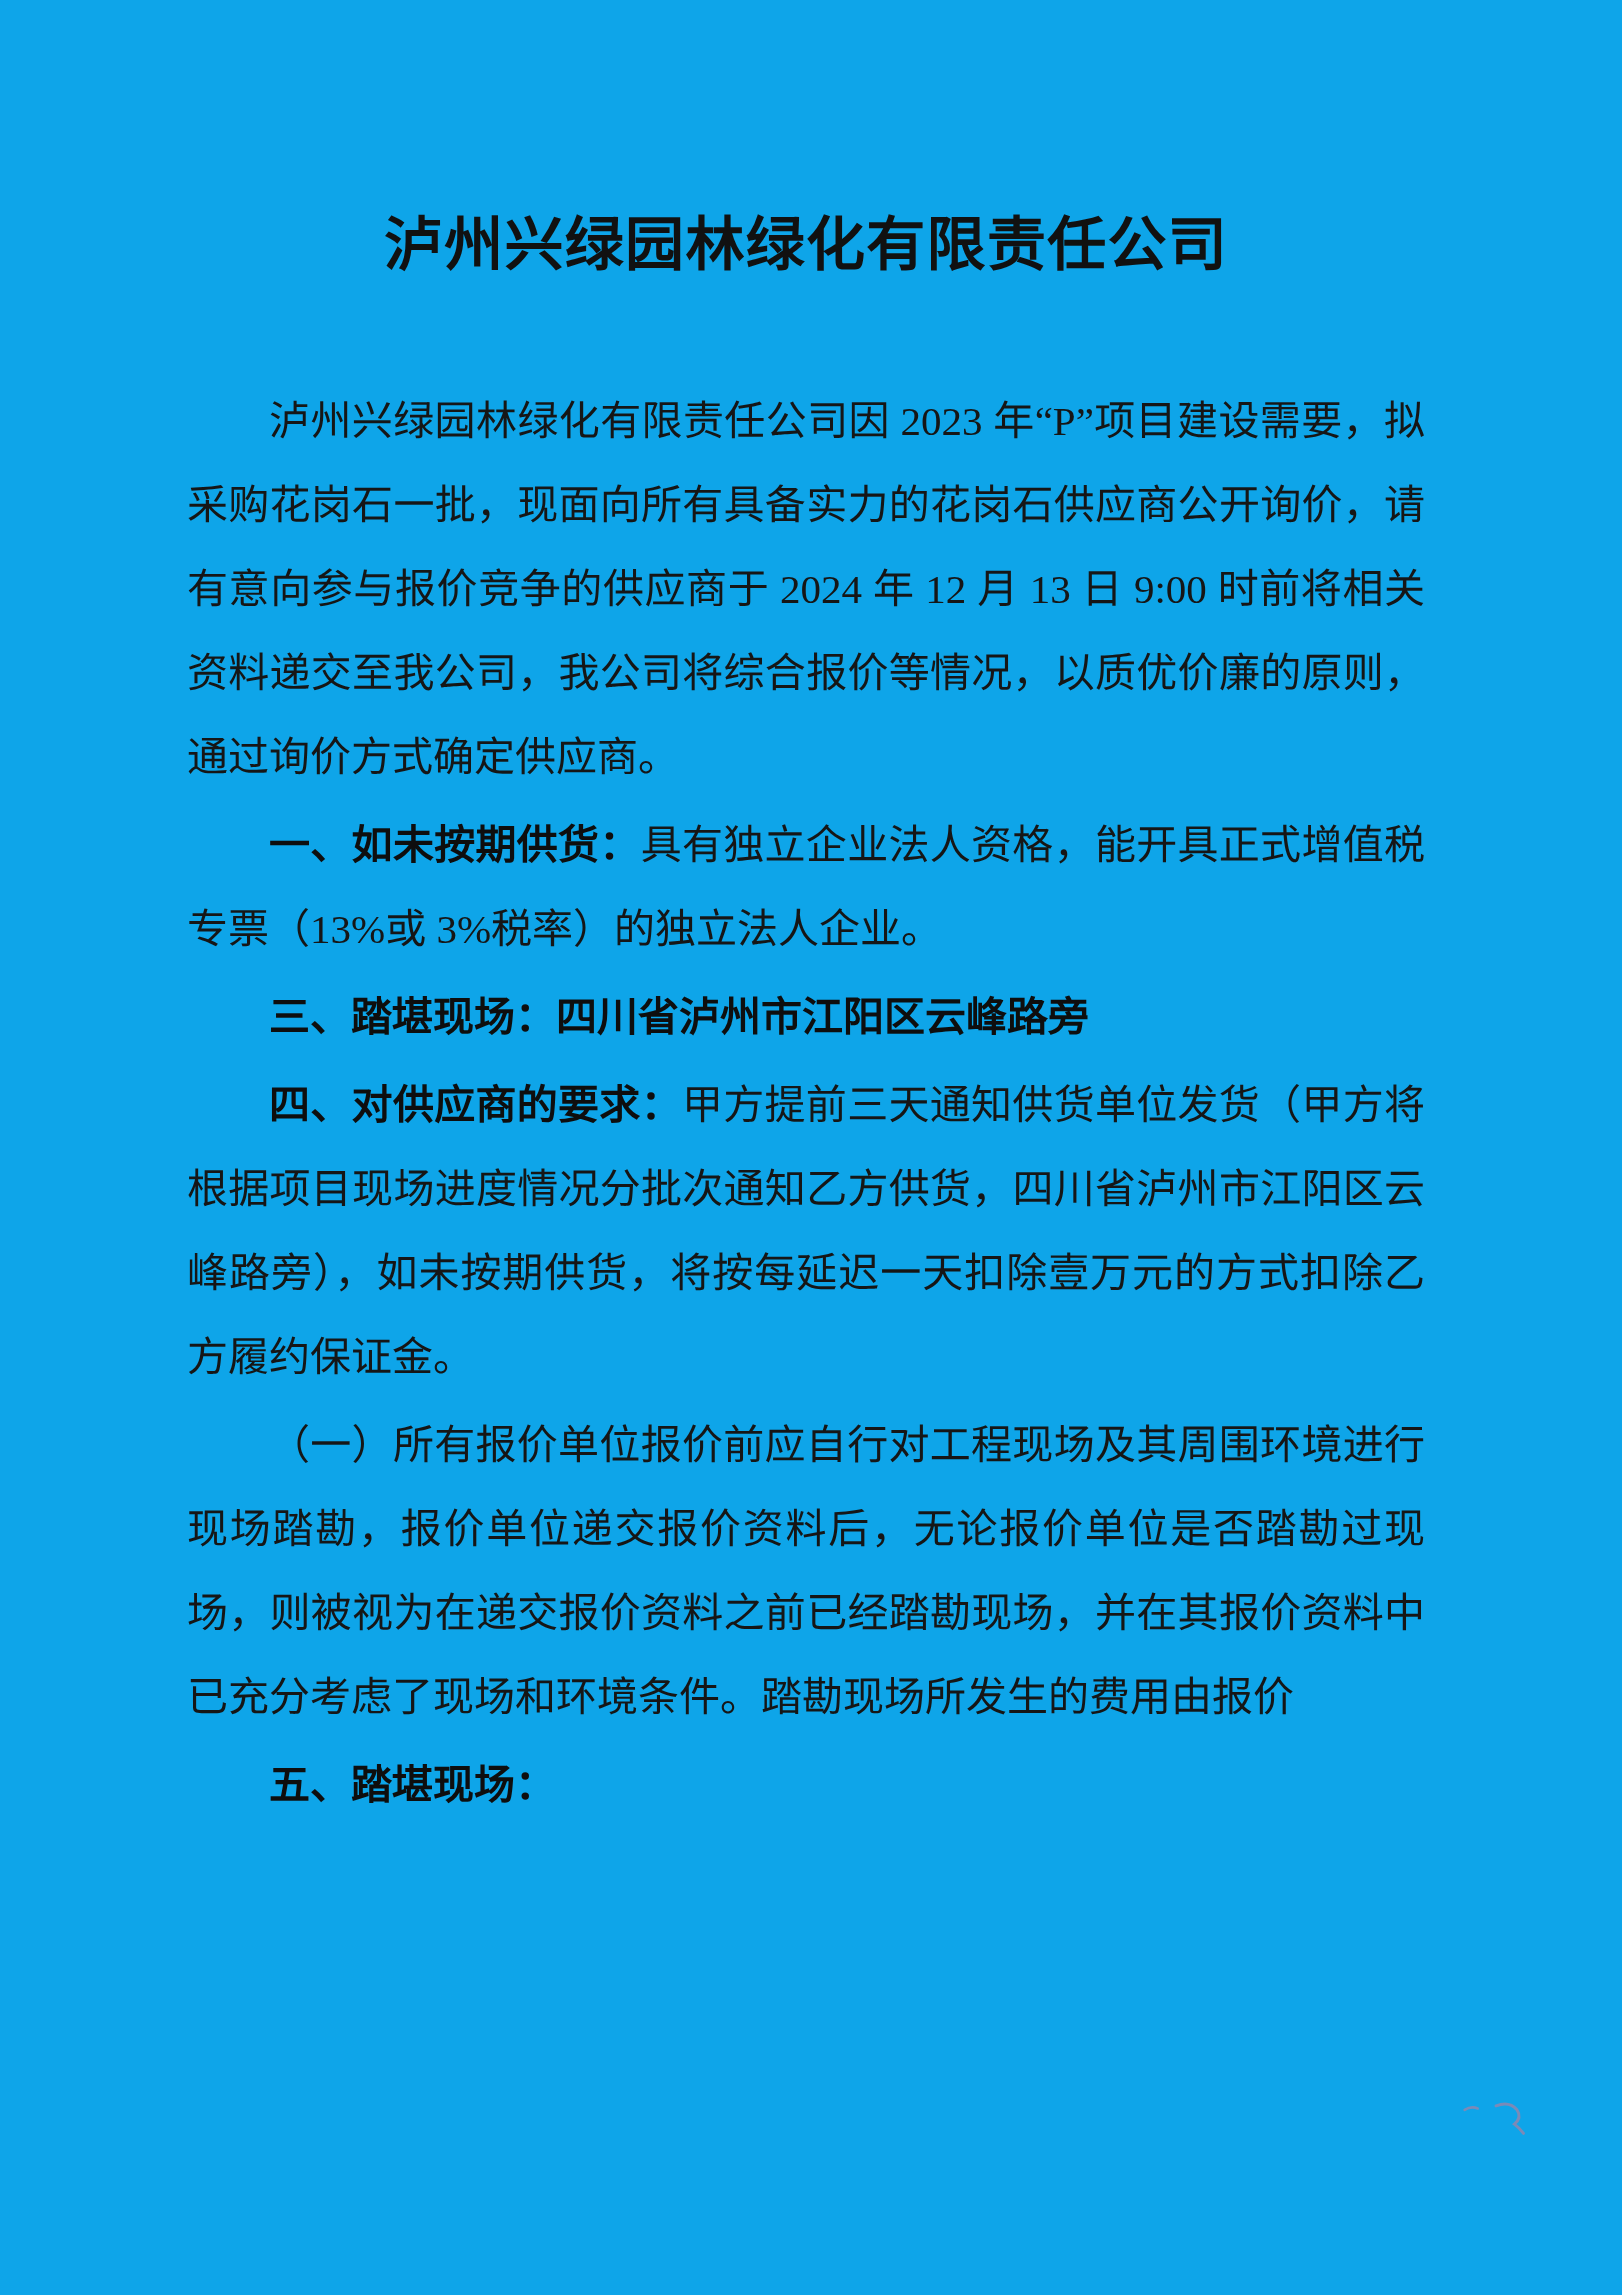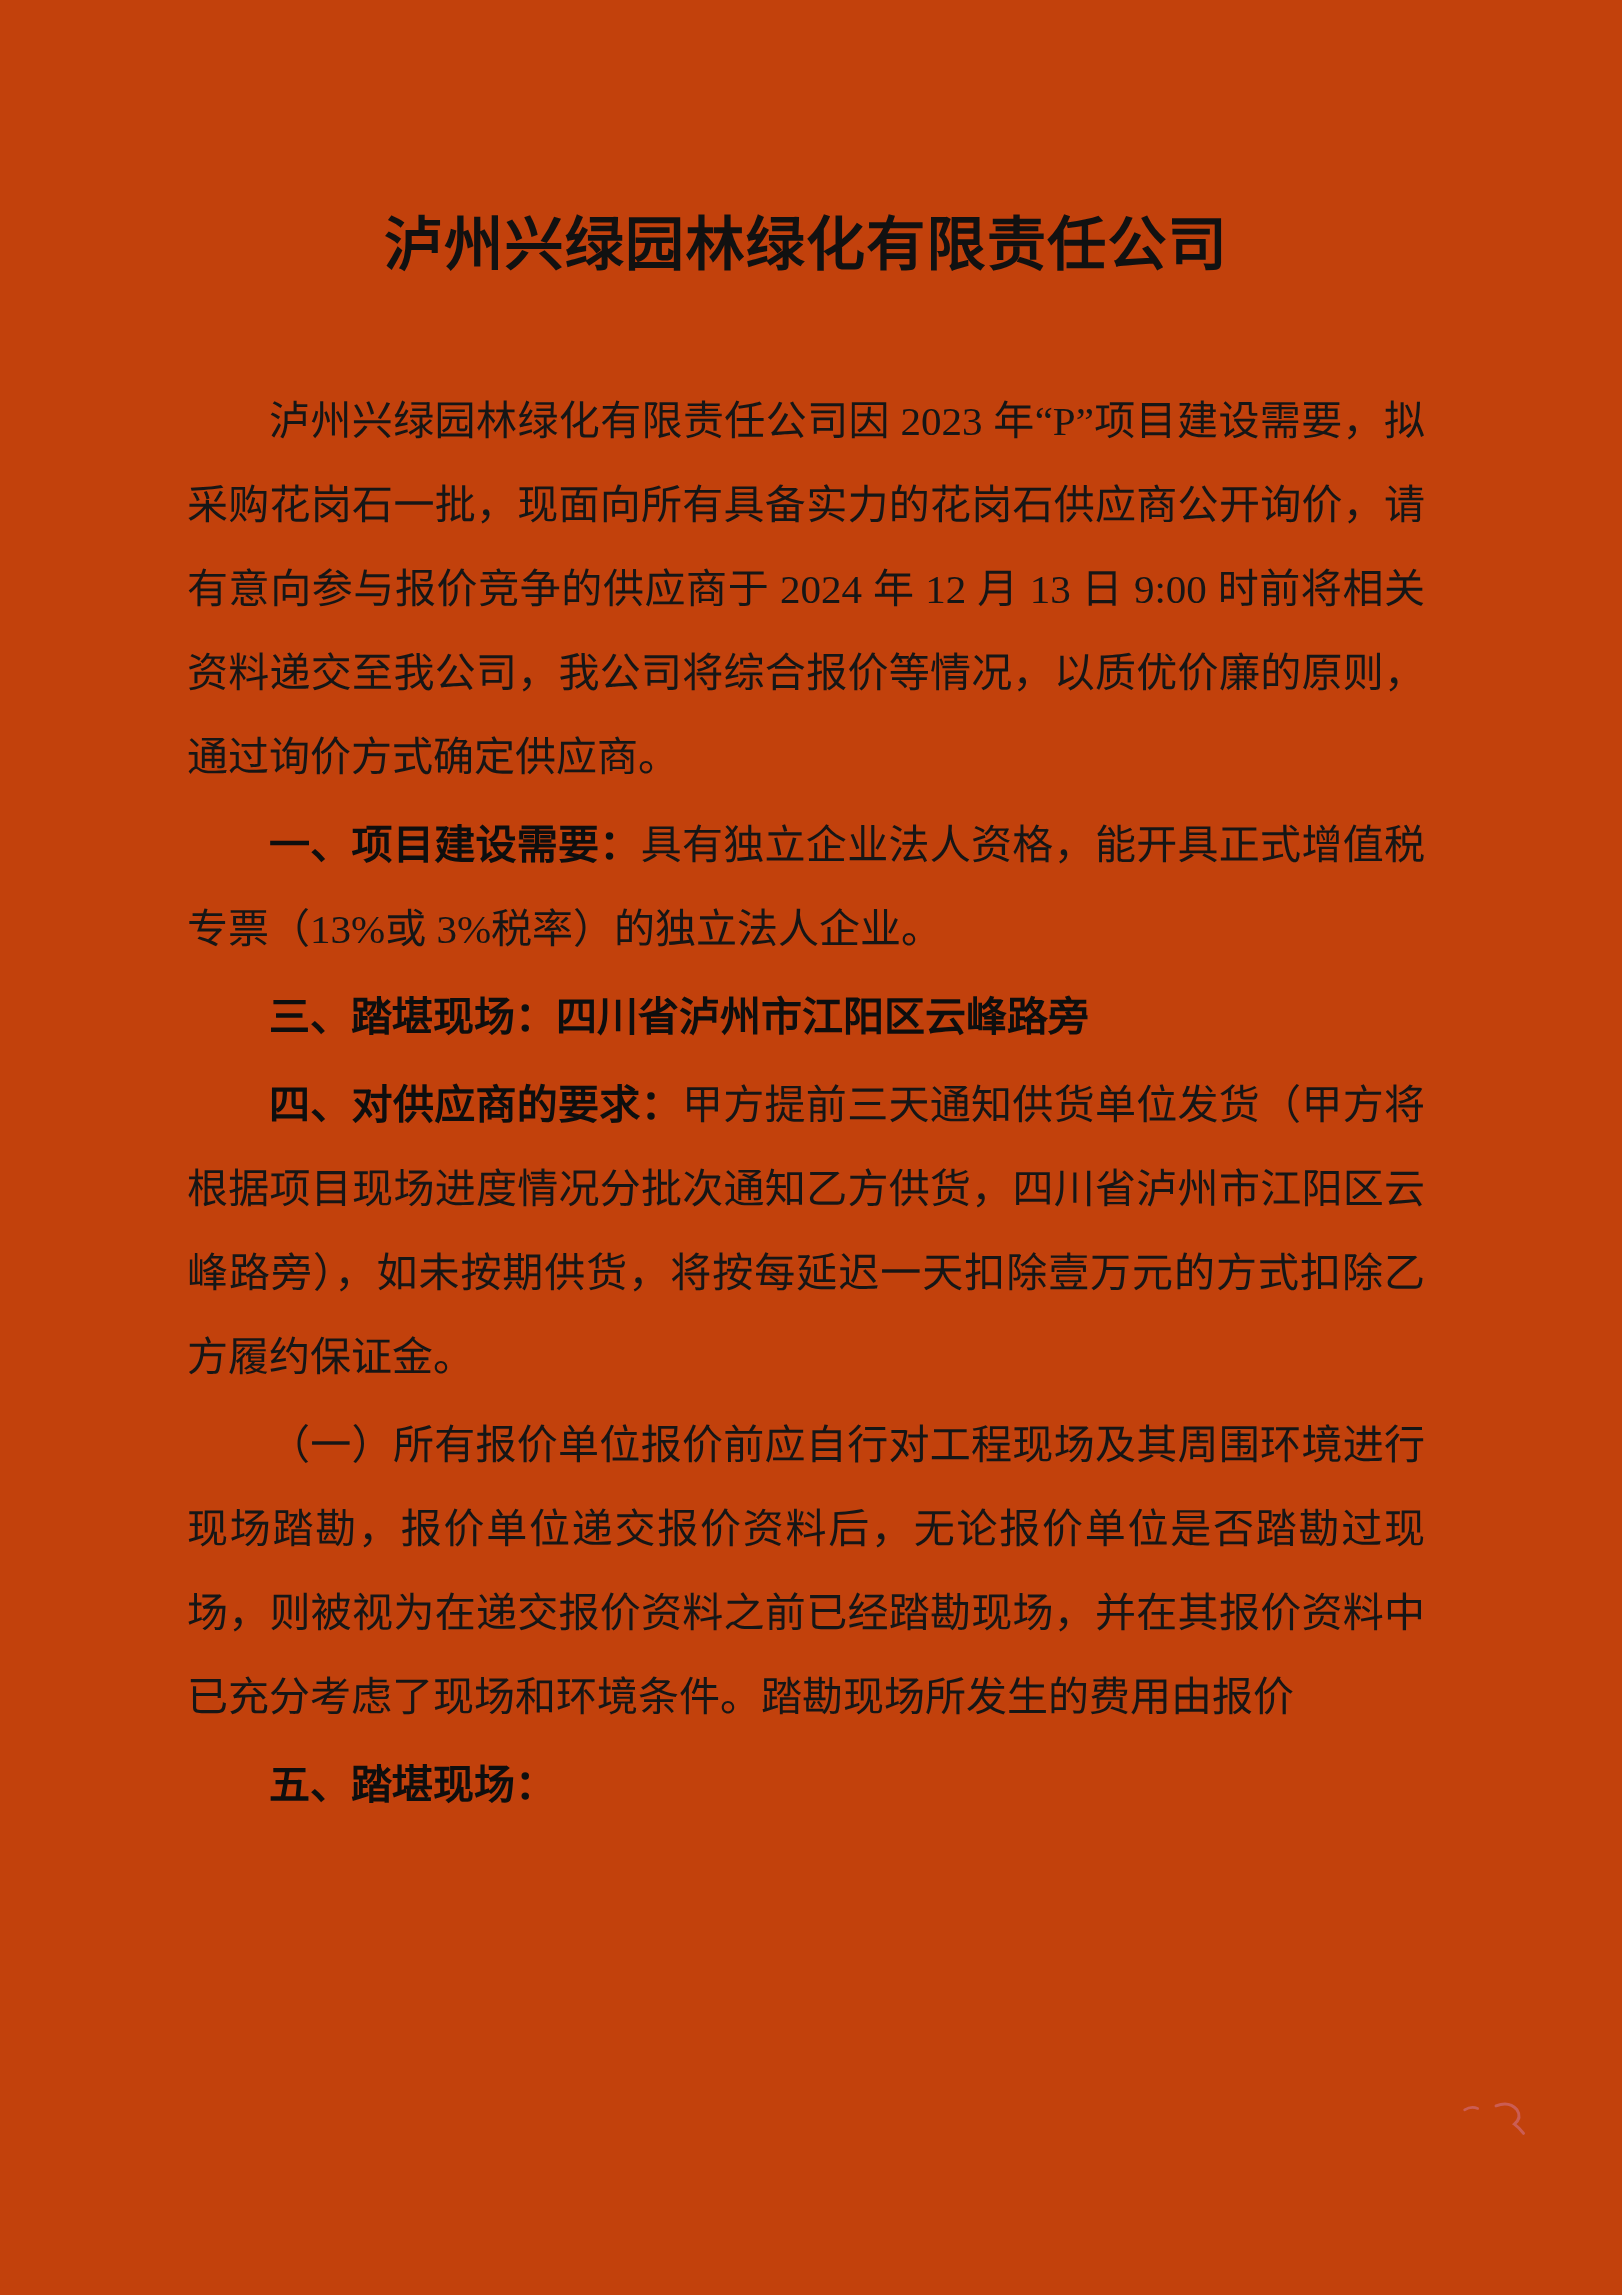--- a/index.html
+++ b/index.html
@@ -5,21 +5,21 @@
   html, body {
     margin: 0;
     padding: 0;
     background: #ffffff;
   }
   .page {
     position: relative;
     width: 1623px;
     height: 2295px;
     box-sizing: border-box;
-    background: #c2410c;
+    background: #0ea5e9;
     color: #141414;
     font-family: "Liberation Serif", "DejaVu Serif", serif;
     padding: 209px 194px 0 183px;
     overflow: hidden;
   }
   .doc-header {
     text-align: center;
     font-weight: 700;
     font-size: 59px;
     line-height: 73px;
@@ -61,21 +61,21 @@
 
 <div class="page">
 
   <div class="doc-header">
     <div>泸州兴绿园林绿化有限责任公司</div>
   </div>
 
   <div class="doc-body">
     <p class="para"><span>泸州兴绿园林绿化有限责任公司因 2023 年“P”项目建设需要，拟采购花岗石一批，现面向所有具备实力的花岗石供应商公开询价，请有意向参与报价竞争的供应商于 2024 年 12 月 13 日 9:00 时前将相关资料递交至我公司，我公司将综合报价等情况，以质优价廉的原则，通过询价方式确定供应商。</span></p>
 
-    <p class="para"><b class="lead">一、项目建设需要：</b><span>具有独立企业法人资格，能开具正式增值税专票（13%或 3%税率）的独立法人企业。</span></p>
+    <p class="para"><b class="lead">一、如未按期供货：</b><span>具有独立企业法人资格，能开具正式增值税专票（13%或 3%税率）的独立法人企业。</span></p>
 
 
     <p class="para bold-all"><b class="lead">三、踏堪现场：</b><span>四川省泸州市江阳区云峰路旁</span></p>
 
     <p class="para"><b class="lead">四、对供应商的要求：</b><span>甲方提前三天通知供货单位发货（甲方将根据项目现场进度情况分批次通知乙方供货，四川省泸州市江阳区云峰路旁），如未按期供货，将按每延迟一天扣除壹万元的方式扣除乙方履约保证金。</span></p>
 
     <p class="para"><span>（一）所有报价单位报价前应自行对工程现场及其周围环境进行现场踏勘，报价单位递交报价资料后，无论报价单位是否踏勘过现场，则被视为在递交报价资料之前已经踏勘现场，并在其报价资料中已充分考虑了现场和环境条件。踏勘现场所发生的费用由报价</span></p>
 
     <p class="para bold-all"><b class="lead">五、踏堪现场：</b><span></span></p>
   </div>

